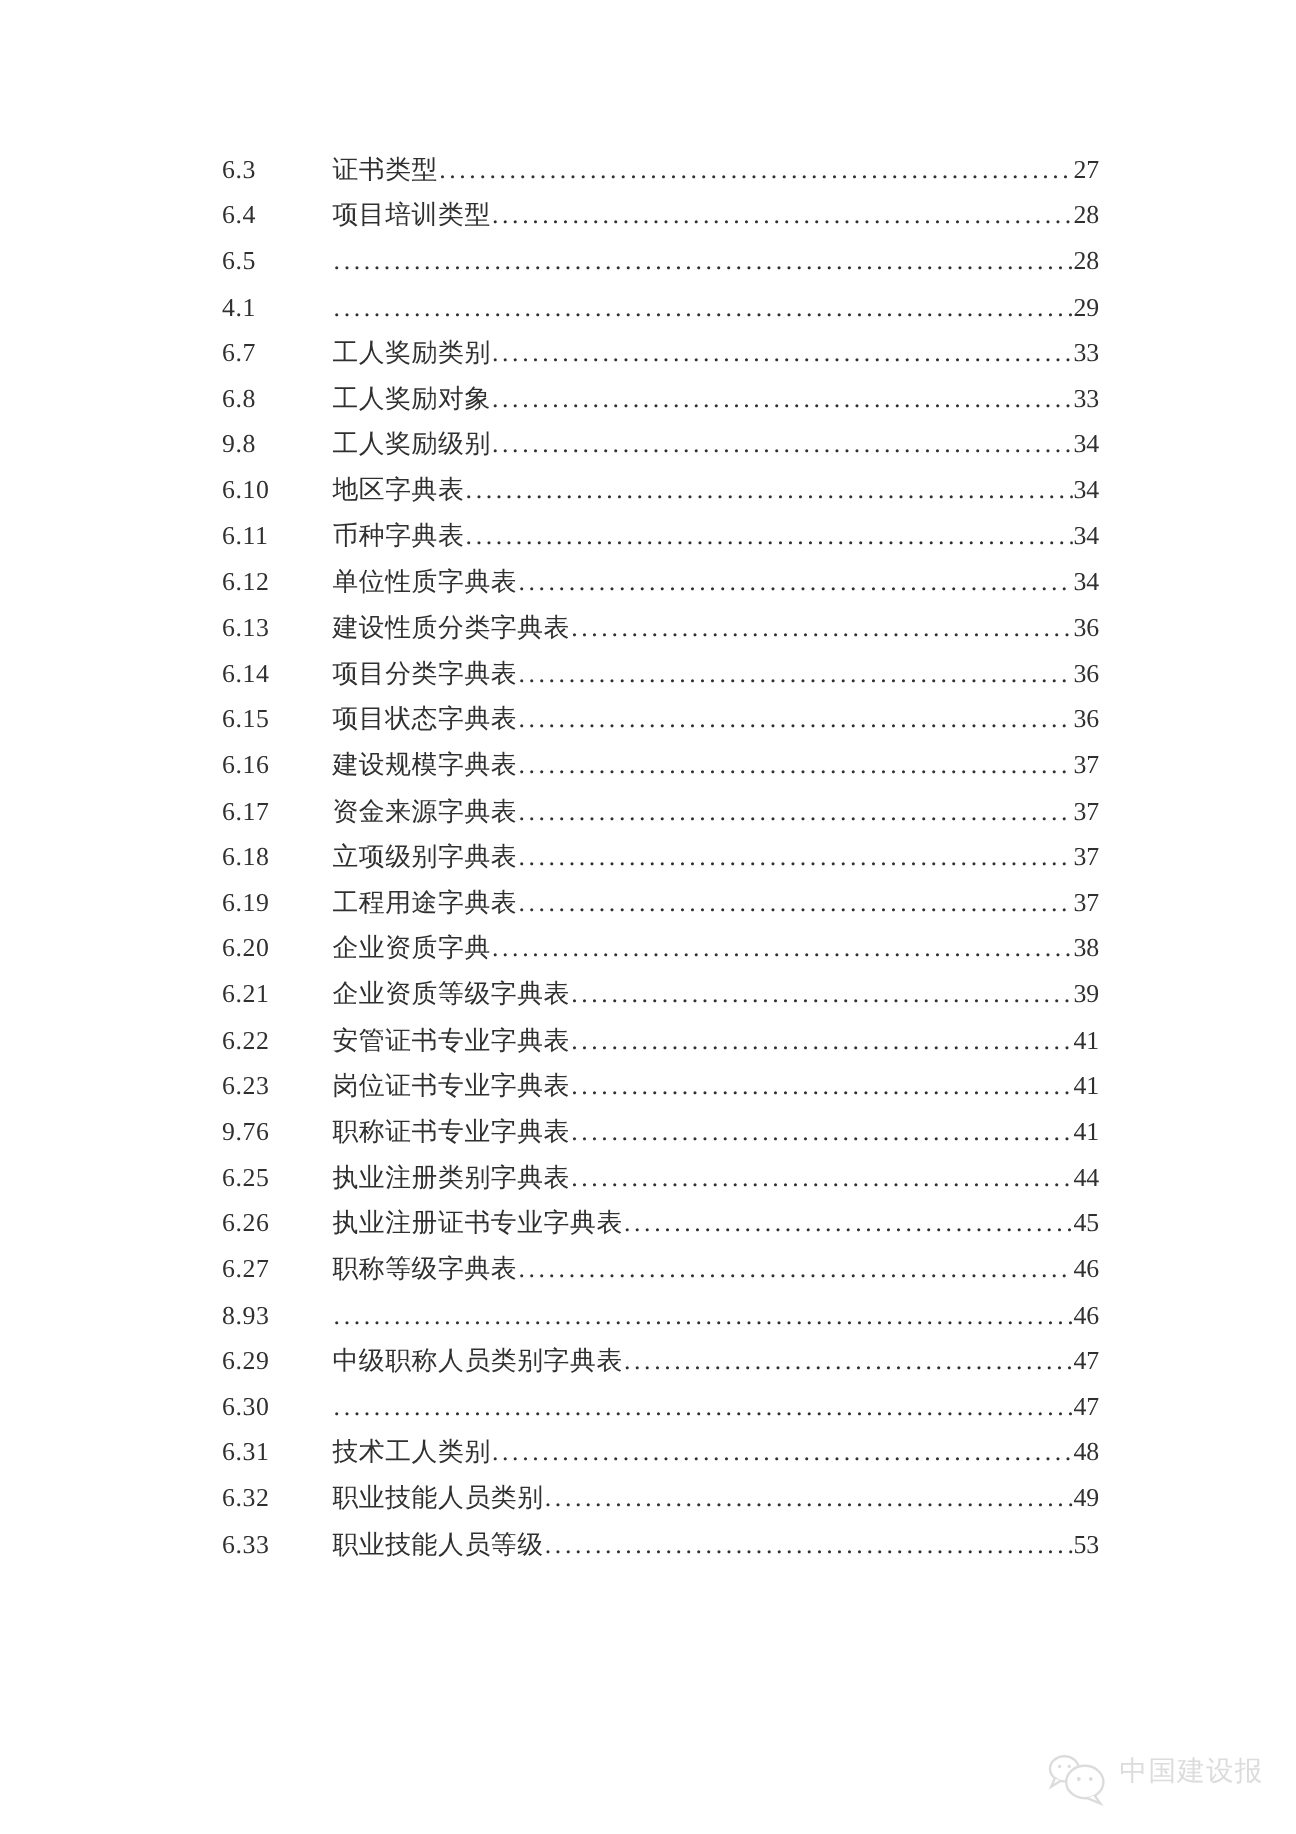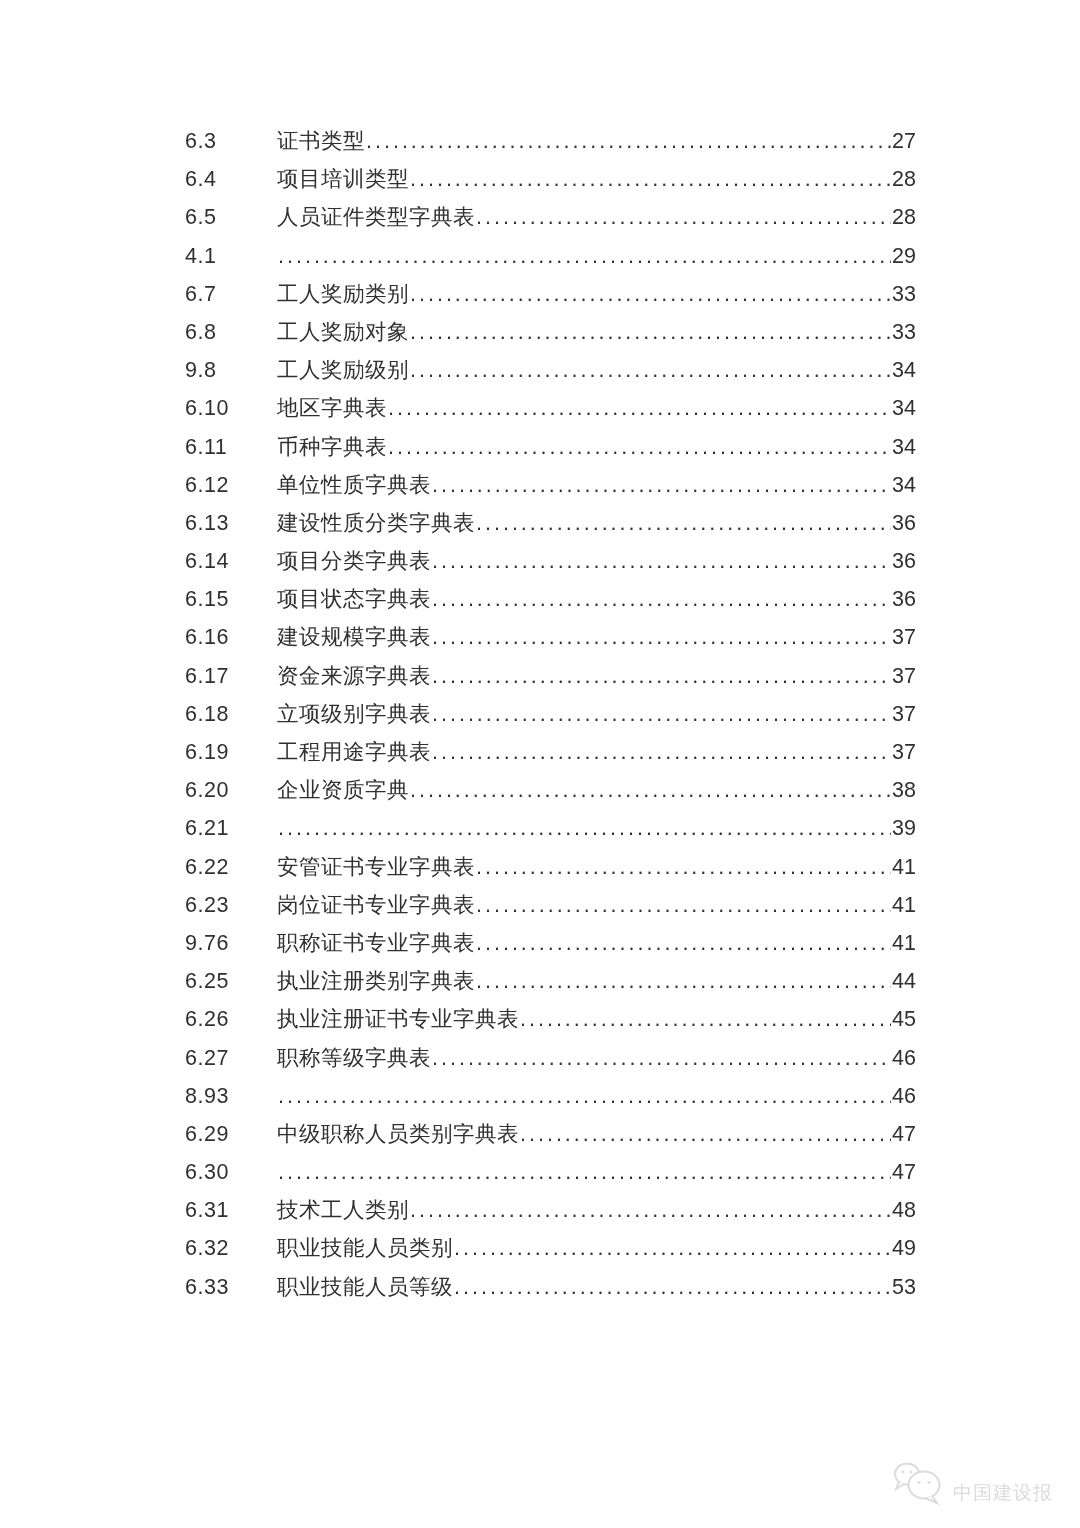--- a/index.html
+++ b/index.html
@@ -22,26 +22,27 @@
     background: #ffffff;
   }
   .toc {
     position: absolute;
     left: 185px;
     top: 122px;
     width: 731px; 
   }
   .toc-row {
     display: flex;
-    align-items: center;
+    align-items: flex-end;
     height: 38.2px;
     line-height: 38.2px;
     font-size: 21.5px;
     color: var(--text-color);
     white-space: nowrap;
+    font-family: Liberation Serif, serif;
   }
   .toc-num {
     flex: none;
     width: 92px;
     letter-spacing: 0.5px;
   }
   .toc-title {
     flex: none;
     letter-spacing: 0.5px;
   }
@@ -54,24 +55,24 @@
   }
   .toc-page {
     flex: none;
     text-align: right;
   }
   .watermark {
     position: absolute;
     top: 1460px;
     right: 27px;
     display: flex;
-    align-items: flex-end;
+    align-items: flex-start;
     gap: 9px;
     color: var(--watermark-color);
-    font-size: 19px;
+    font-size: 23px;
     letter-spacing: 1px;
     user-select: none;
   }
   .watermark svg { display: block; }
 </style>
 </head>
 <body style="background: rgb(255, 255, 255);">
 
 <div class="page">
 
@@ -85,21 +86,20 @@
 
     <div class="toc-row">
       <span class="toc-num">6.4</span>
       <span class="toc-title">项目培训类型</span>
       <span class="toc-dots">............................................................................................................................................................................................................................</span>
       <span class="toc-page">28</span>
     </div>
 
     <div class="toc-row">
       <span class="toc-num">6.5</span>
-      <span class="toc-title">人员证件类型字典表</span>
       <span class="toc-dots">............................................................................................................................................................................................................................</span>
       <span class="toc-page">28</span>
     </div>
 
     <div class="toc-row">
       <span class="toc-num">4.1</span>
       <span class="toc-dots">............................................................................................................................................................................................................................</span>
       <span class="toc-page">29</span>
     </div>
 
@@ -196,20 +196,21 @@
 
     <div class="toc-row">
       <span class="toc-num">6.20</span>
       <span class="toc-title">企业资质字典</span>
       <span class="toc-dots">............................................................................................................................................................................................................................</span>
       <span class="toc-page">38</span>
     </div>
 
     <div class="toc-row">
       <span class="toc-num">6.21</span>
+      <span class="toc-title">企业资质等级字典表</span>
       <span class="toc-dots">............................................................................................................................................................................................................................</span>
       <span class="toc-page">39</span>
     </div>
 
     <div class="toc-row">
       <span class="toc-num">6.22</span>
       <span class="toc-title">安管证书专业字典表</span>
       <span class="toc-dots">............................................................................................................................................................................................................................</span>
       <span class="toc-page">41</span>
     </div>

